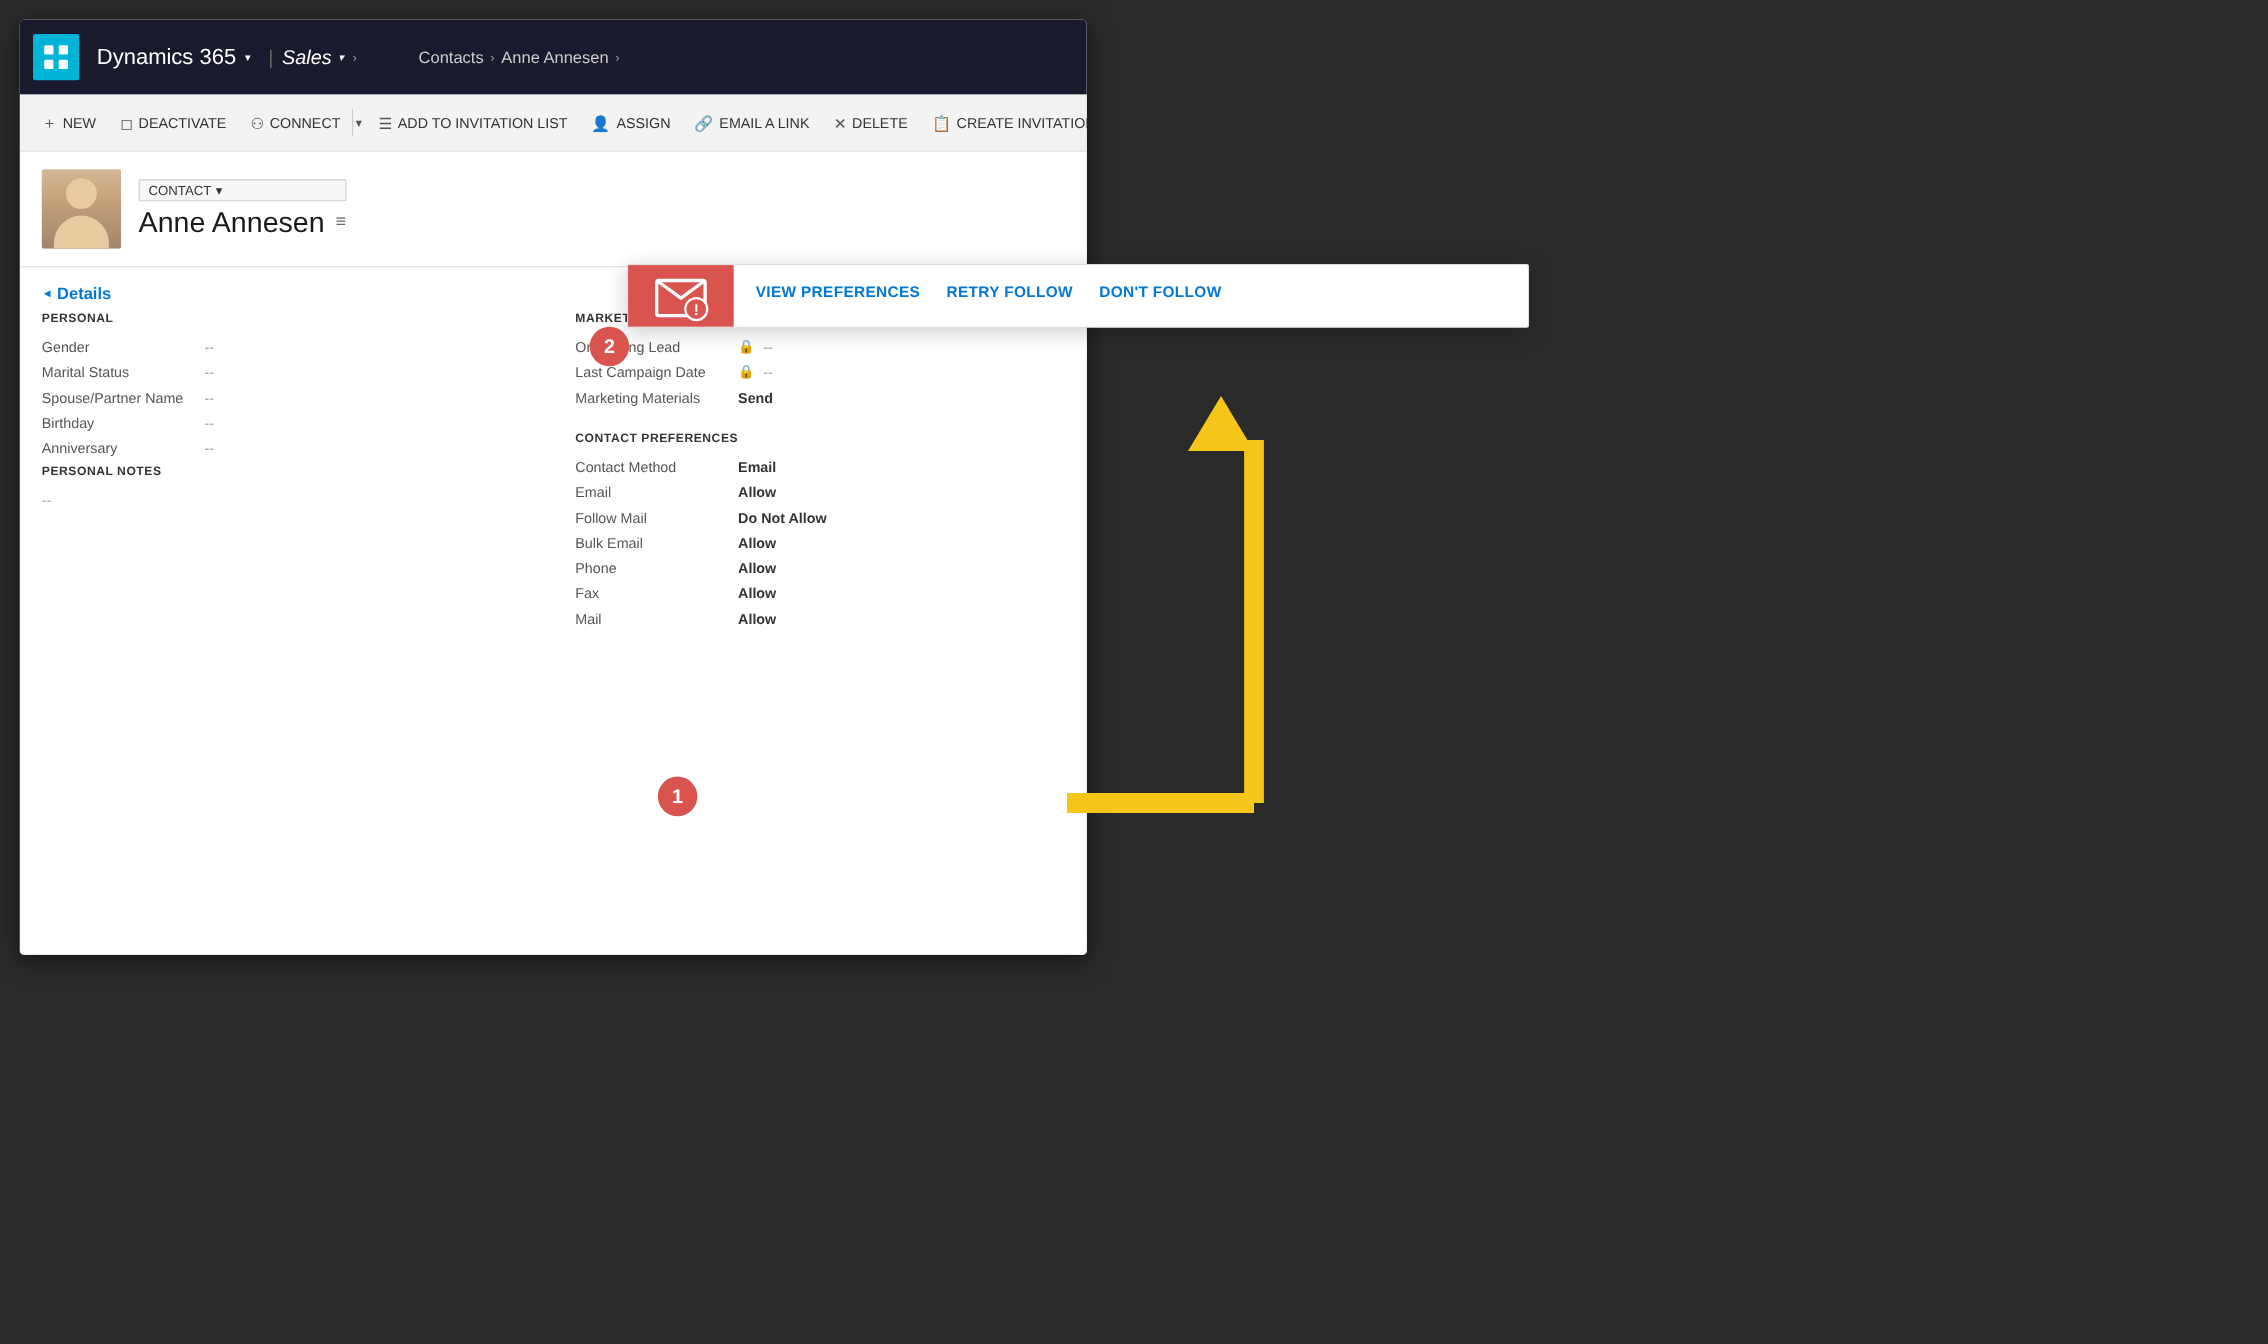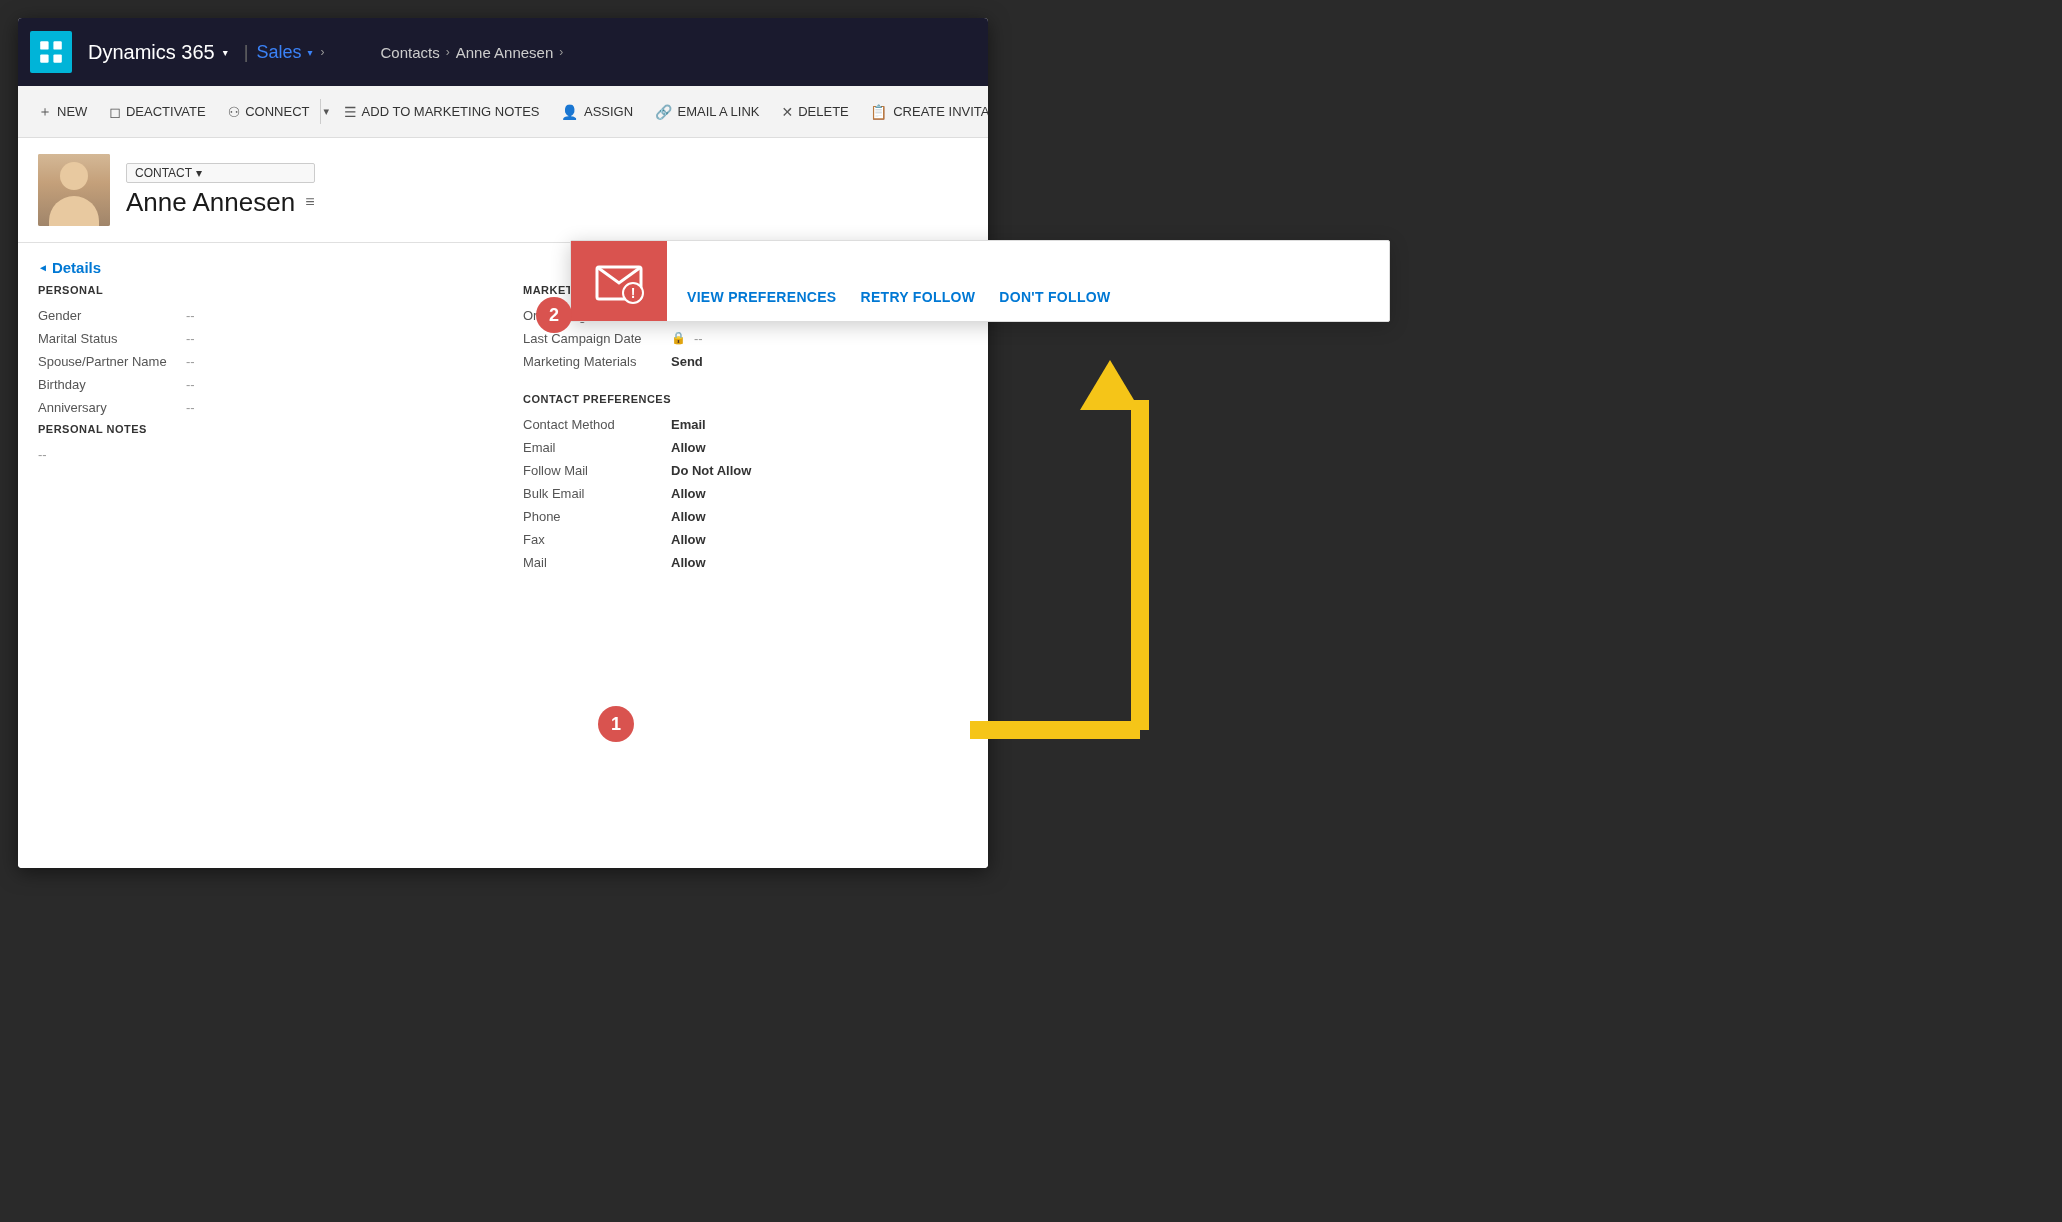--- a/index.html
+++ b/index.html
@@ -55,25 +55,26 @@
       padding: 0 8px;
       display: flex;
       align-items: center;
       gap: 6px;
     }
     .nav-separator {
       color: #666;
       font-size: 18px;
     }
     .nav-sales {
-      color: #3b82f6;
+      color: #ffffff;
       font-size: 18px;
       display: flex;
       align-items: center;
       gap: 4px;
+      font-style: italic;
     }
     .nav-breadcrumb {
       color: #ccc;
       font-size: 15px;
       display: flex;
       align-items: center;
       gap: 6px;
       margin-left: 48px;
     }
     .nav-breadcrumb a {
@@ -308,21 +309,20 @@
       font-size: 12px;
       font-style: italic;
       font-weight: bold;
       vertical-align: middle;
       margin-left: 4px;
     }
     .notification-actions {
       display: flex;
       gap: 24px;
       align-items: center;
-      margin-top: 32px;
     }
     .notification-action-btn {
       font-size: 14px;
       font-weight: 700;
       color: #0078d4;
       text-decoration: none;
       cursor: pointer;
       background: none;
       border: none;
       letter-spacing: 0.3px;
@@ -408,21 +408,21 @@
     </button>
     <div style="display:flex;align-items:center;border:none;">
       <button class="cmd-btn">
         <span class="icon">⚇</span>
         <span>CONNECT</span>
       </button>
       <span class="cmd-dropdown">▾</span>
     </div>
     <button class="cmd-btn">
       <span class="icon">☰</span>
-      <span>ADD TO MARKETING NOTES</span>
+      <span>ADD TO INVITATION LIST</span>
     </button>
     <button class="cmd-btn">
       <span class="icon">👤</span>
       <span>ASSIGN</span>
     </button>
     <button class="cmd-btn">
       <span class="icon">🔗</span>
       <span>EMAIL A LINK</span>
     </button>
     <button class="cmd-btn">

